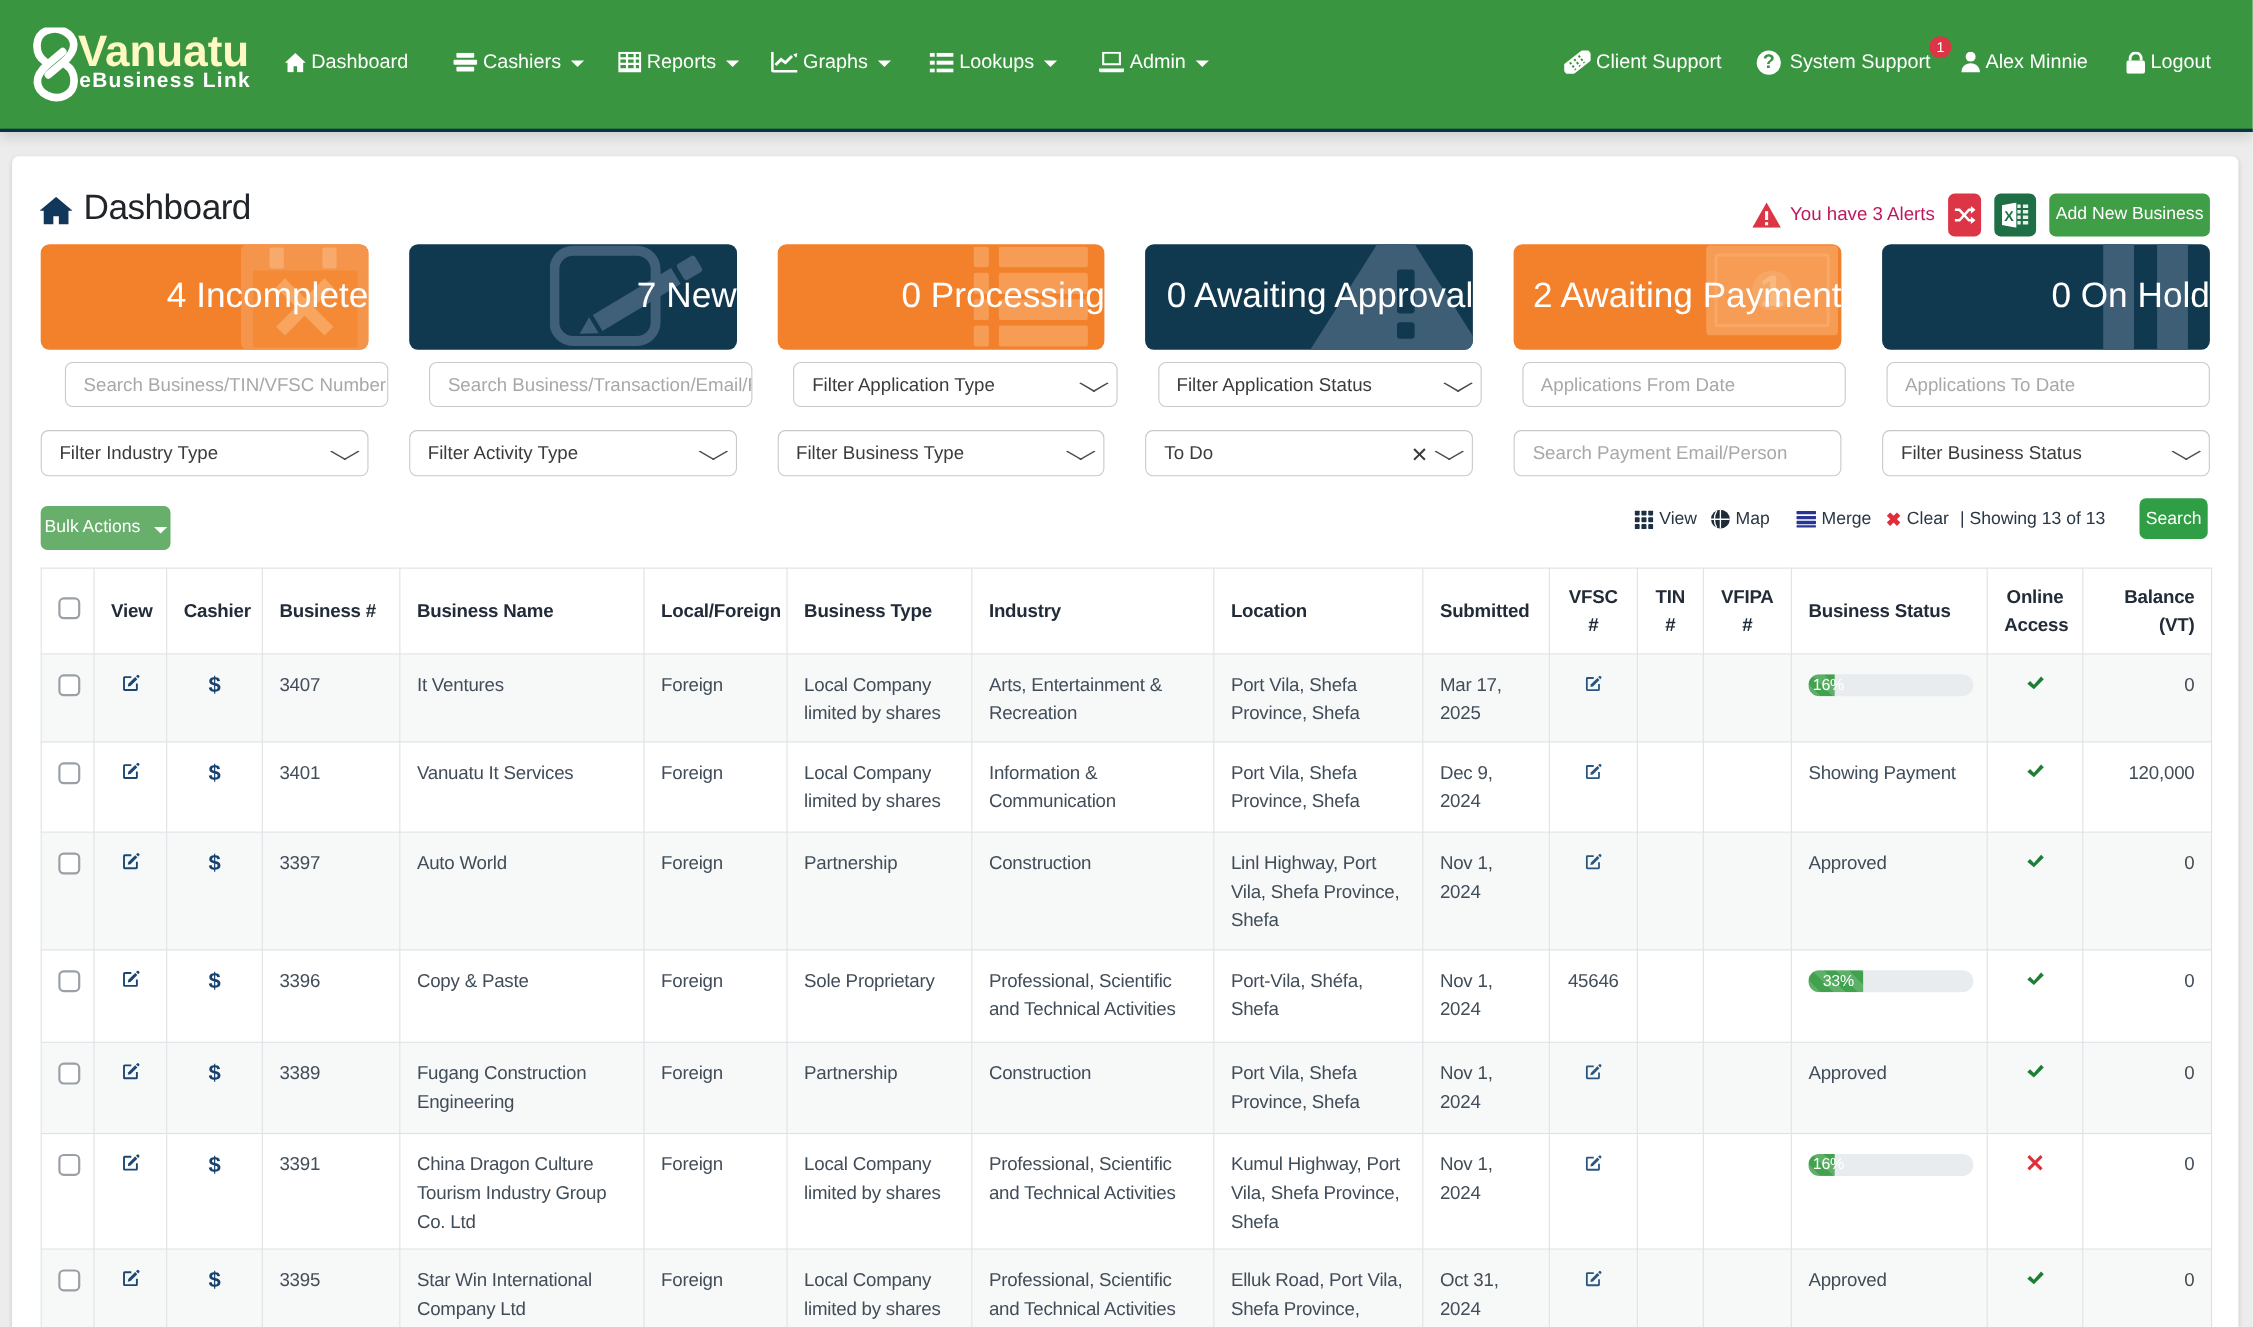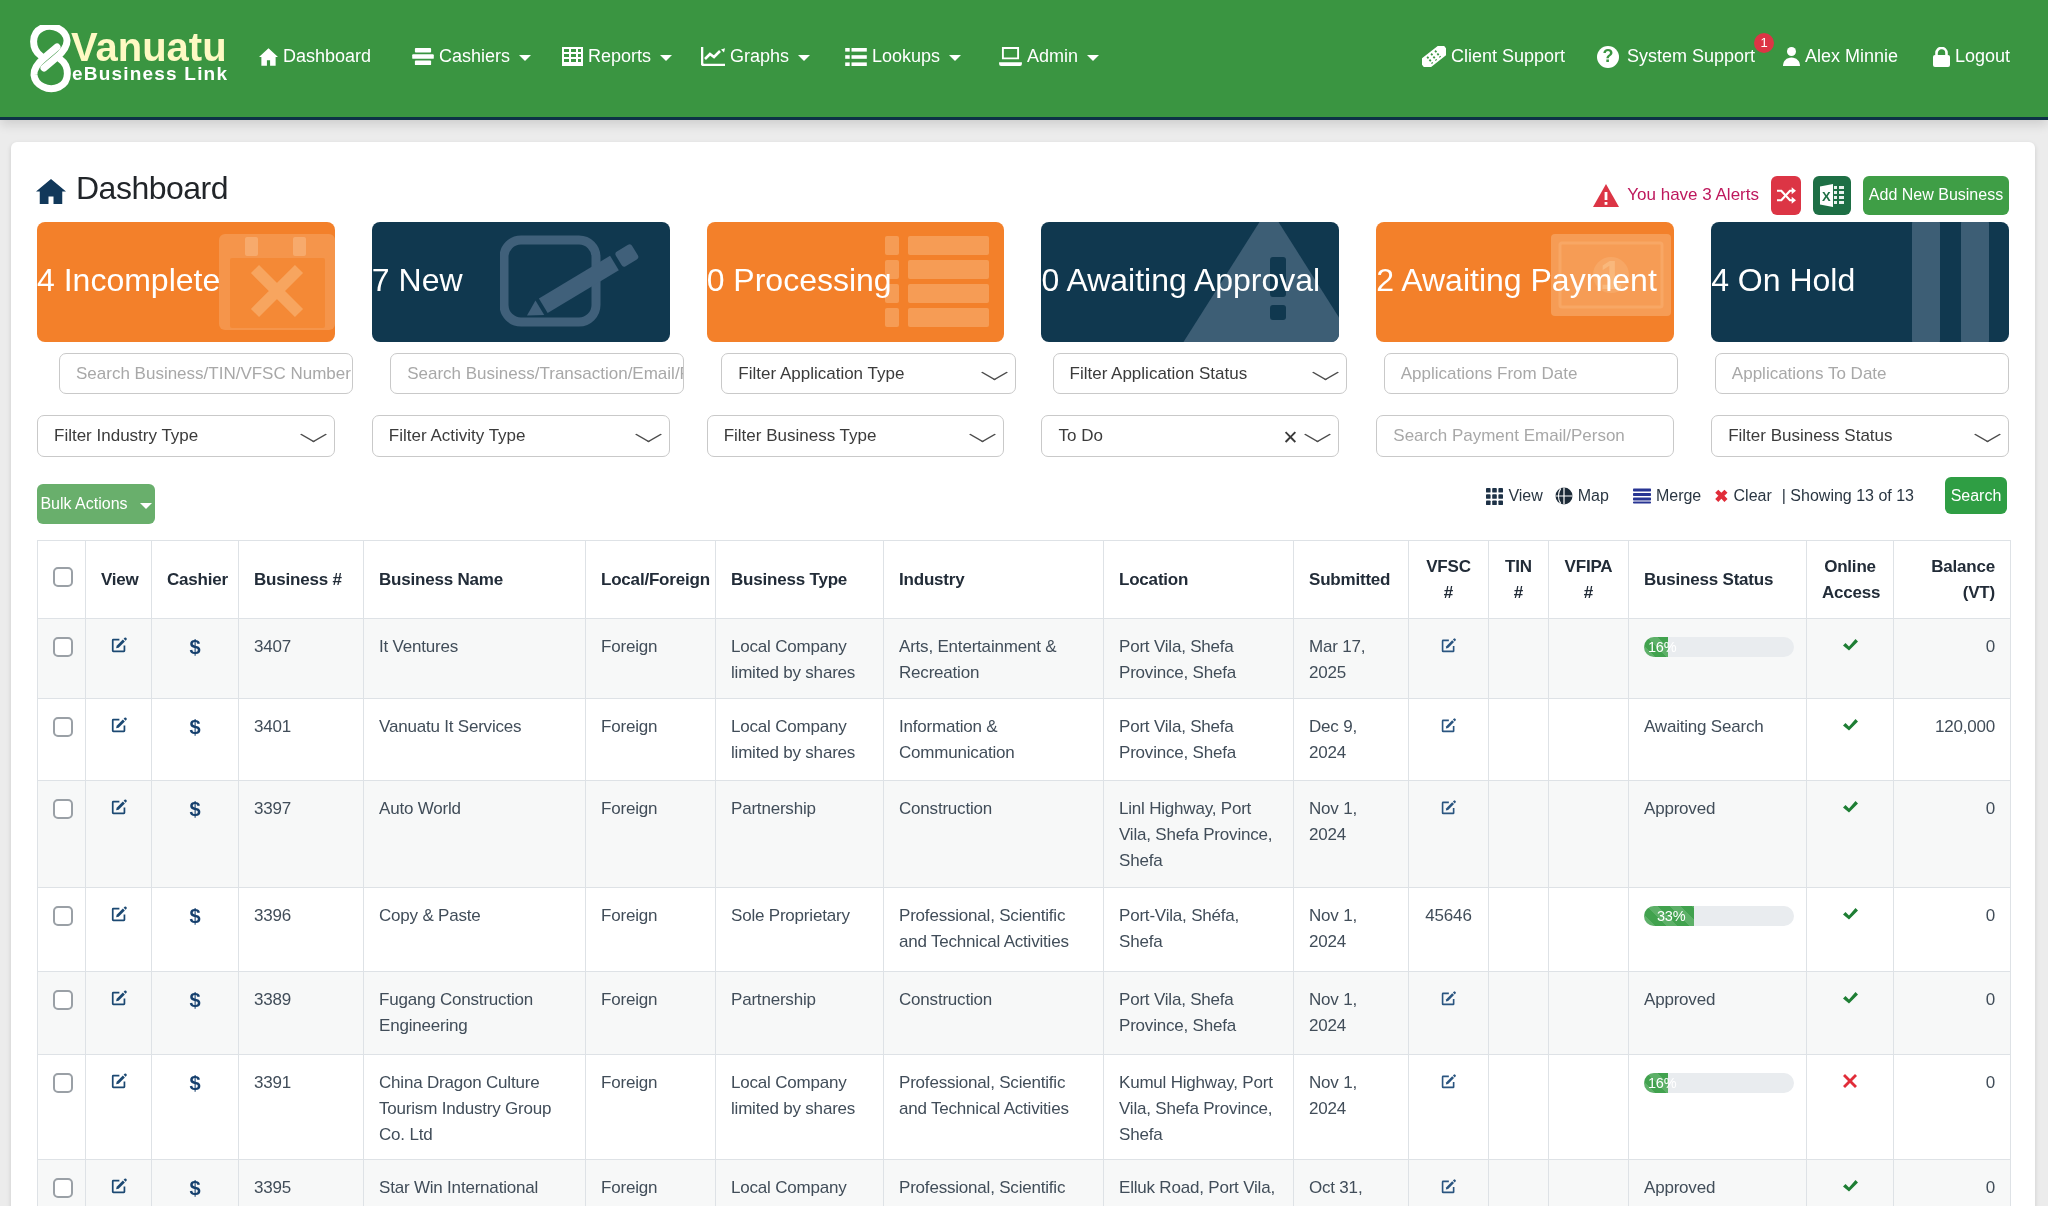--- a/index.html
+++ b/index.html
@@ -33,22 +33,22 @@
 .hicon { position:absolute; left:-1px; top:37px; }
 .htitle { position:absolute; left:39px; top:28px; font-size:32px; letter-spacing:-0.5px; color:#212529; }
 .alerts { position:absolute; right:0px; top:33px; height:40px; display:flex; align-items:center; }
 .al-txt { color:#be185d; font-size:17px; margin-left:8px; }
 .btn-sq { height:39px; border-radius:6px; display:flex; align-items:center; justify-content:center; }
 .btn-red { width:30px; background:#dc3545; margin-left:12px; }
 .btn-xl { width:38px; background:#1e6f45; margin-left:12px; }
 .btn-add { width:146px; background:#3f9e46; margin-left:12px; color:#fff; font-size:16px; }
 
 .cards { display:flex; gap:37px; margin-top:0px; }
-.card { position:relative; width:298px; height:120px; border-radius:8px; overflow:hidden;
-  display:flex; align-items:center; justify-content:flex-start; color:#fff; font-size:32px; white-space:nowrap; }
+.card { position:relative; width:298px; height:96px; border-radius:8px; overflow:hidden;
+  display:flex; align-items:center; justify-content:flex-end; color:#fff; font-size:32px; white-space:nowrap; }
 .card.or { background:#f3802a; }
 .card.nv { background:#10384f; }
 .card svg.bgic { position:absolute; top:50%; transform:translateY(-50%); }
 .card span { position:relative; top:-2px; }
 
 .frow { display:flex; gap:37px; margin-top:11px;padding-left:22px; }
 .frow2 { display:flex; gap:37px; margin-top:21px; }
 .fc { position:relative; width:298px; height:41px; border:1px solid #c9c9c9; border-radius:7px; background:#fff;
   display:flex; align-items:center; padding:0 16px; font-size:17px; color:#3b3b3b; }
 .frow2 .fc { height:42px; }
@@ -258,21 +258,21 @@
             <circle cx="60" cy="41" r="18" fill="#f7a765"></circle>
             <text x="60" y="55" text-anchor="middle" font-size="40" font-weight="bold" fill="#f9b87c" font-family="Liberation Sans">1</text>
           </svg>
         <span>2 Awaiting Payment</span>
       </div>
       <div class="card nv">
         <svg class="bgic" style="right:8px" width="110" height="132" viewBox="0 0 22 26" fill="#3d5e75">
             <rect x="4.2" y="0" width="5.6" height="26" rx="1.4"></rect>
             <rect x="14" y="0" width="5.6" height="26" rx="1.4"></rect>
           </svg>
-        <span>4 On Hold</span>
+        <span>0 On Hold</span>
       </div>
     </div>
     <div class="frow">
       <div class="fc ph">Search Business/TIN/VFSC Number</div>
       <div class="fc ph">Search Business/Transaction/Email/Pers</div>
       <div class="fc">Filter Application Type<span class="chev"></span></div>
       <div class="fc">Filter Application Status<span class="chev"></span></div>
       <div class="fc ph">Applications From Date</div>
       <div class="fc ph">Applications To Date</div>
     </div>
@@ -408,21 +408,21 @@
           <td>Information &amp; Communication</td>
           <td>Port Vila, Shefa Province, Shefa</td>
           <td>Dec 9, 2024</td>
           <td class="c"><svg class="edit-ic" width="17" height="17" viewBox="0 0 24 24" fill="#2a5580">
                 <path d="M20.4 12.6v7a1.9 1.9 0 0 1-1.9 1.9H4.4a1.9 1.9 0 0 1-1.9-1.9V5.5a1.9 1.9 0 0 1 1.9-1.9h8.1v2.3H4.8v13.3h13.3v-6.6z"></path>
                 <path d="M8.9 12.9l8.3-8.3 2.6 2.6-8.3 8.3-3.3.7z"></path>
                 <path d="M18.2 3.6l1.2-1.2a1.5 1.5 0 0 1 2.1 0l.5.5a1.5 1.5 0 0 1 0 2.1l-1.2 1.2z"></path>
               </svg></td>
           <td></td>
           <td></td>
-          <td>Awaiting Search</td>
+          <td>Showing Payment</td>
           <td class="c"><svg width="17" height="14" viewBox="0 0 17 14">
                 <path d="M1 7.5l2.5-2.5 3.5 3.5L13.5 1 16 3.5 7 12.5z" fill="#1e7e34"></path>
               </svg></td>
           <td class="r">120,000</td>
         </tr>
         <tr style="height:107px">
           <td class="c"><span class="cb"></span></td>
           <td class="c"><svg class="edit-ic" width="18" height="18" viewBox="0 0 24 24" fill="#1b4872">
                 <path d="M20.4 12.6v7a1.9 1.9 0 0 1-1.9 1.9H4.4a1.9 1.9 0 0 1-1.9-1.9V5.5a1.9 1.9 0 0 1 1.9-1.9h8.1v2.3H4.8v13.3h13.3v-6.6z"></path>
                 <path d="M8.9 12.9l8.3-8.3 2.6 2.6-8.3 8.3-3.3.7z"></path>

